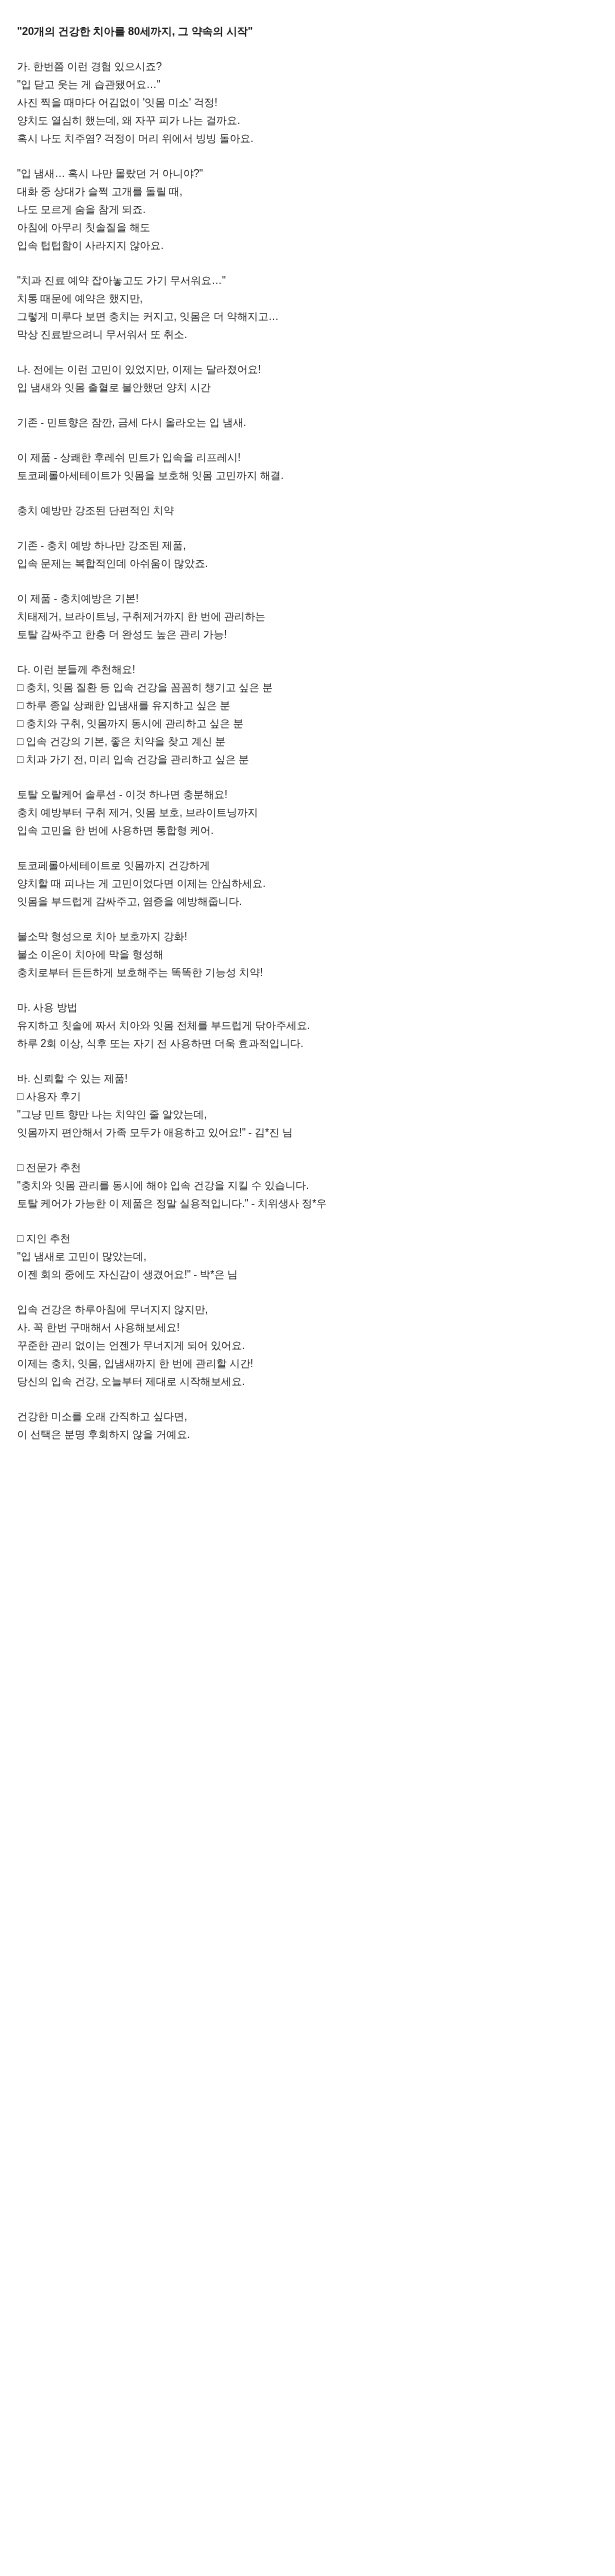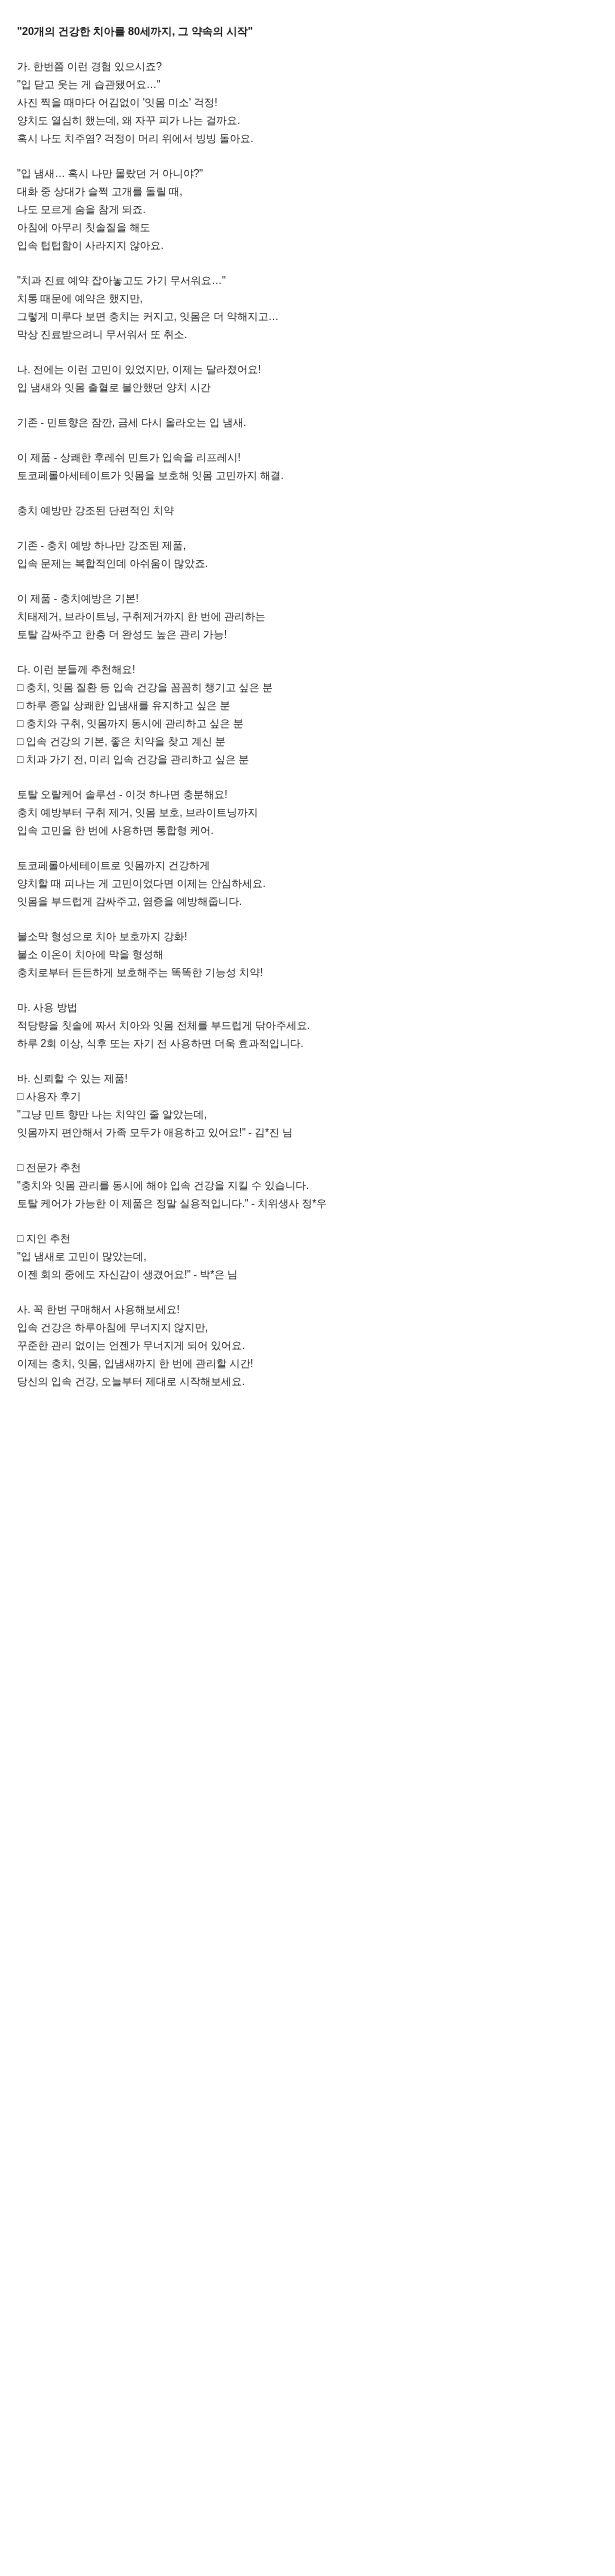--- a/index.html
+++ b/index.html
@@ -105,41 +105,45 @@
         <div class="line">양치할 때 피나는 게 고민이었다면 이제는 안심하세요.</div>
         <div class="line">잇몸을 부드럽게 감싸주고, 염증을 예방해줍니다.</div>
       </div>
       <div class="block normal">
         <div class="line">불소막 형성으로 치아 보호까지 강화!</div>
         <div class="line">불소 이온이 치아에 막을 형성해</div>
         <div class="line">충치로부터 든든하게 보호해주는 똑똑한 기능성 치약!</div>
       </div>
       <div class="block normal">
         <div class="line">마. 사용 방법</div>
-        <div class="line">적당량을 칫솔에 짜서 치아와 잇몸 전체를 부드럽게 닦아주세요.</div>
+        <div class="line">유지하고 칫솔에 짜서 치아와 잇몸 전체를 부드럽게 닦아주세요.</div>
         <div class="line">하루 2회 이상, 식후 또는 자기 전 사용하면 더욱 효과적입니다.</div>
       </div>
       <div class="block normal">
         <div class="line">바. 신뢰할 수 있는 제품!</div>
         <div class="line">□ 사용자 후기</div>
         <div class="line">"그냥 민트 향만 나는 치약인 줄 알았는데,</div>
         <div class="line">잇몸까지 편안해서 가족 모두가 애용하고 있어요!" - 김*진 님</div>
       </div>
       <div class="block normal">
         <div class="line">□ 전문가 추천</div>
         <div class="line">"충치와 잇몸 관리를 동시에 해야 입속 건강을 지킬 수 있습니다.</div>
         <div class="line">토탈 케어가 가능한 이 제품은 정말 실용적입니다." - 치위생사 정*우</div>
       </div>
       <div class="block normal">
         <div class="line">□ 지인 추천</div>
         <div class="line">"입 냄새로 고민이 많았는데,</div>
         <div class="line">이젠 회의 중에도 자신감이 생겼어요!" - 박*은 님</div>
       </div>
       <div class="block normal">
+        <div class="line">입속 건강은 하루아침에 무너지지 않지만,</div>
         <div class="line">사. 꼭 한번 구매해서 사용해보세요!</div>
-        <div class="line">입속 건강은 하루아침에 무너지지 않지만,</div>
         <div class="line">꾸준한 관리 없이는 언젠가 무너지게 되어 있어요.</div>
         <div class="line">이제는 충치, 잇몸, 입냄새까지 한 번에 관리할 시간!</div>
         <div class="line">당신의 입속 건강, 오늘부터 제대로 시작해보세요.</div>
+      </div>
+      <div class="block normal">
+        <div class="line">건강한 미소를 오래 간직하고 싶다면,</div>
+        <div class="line">이 선택은 분명 후회하지 않을 거예요.</div>
       </div>
     </div>
 </div>
 
 
 </body></html>

